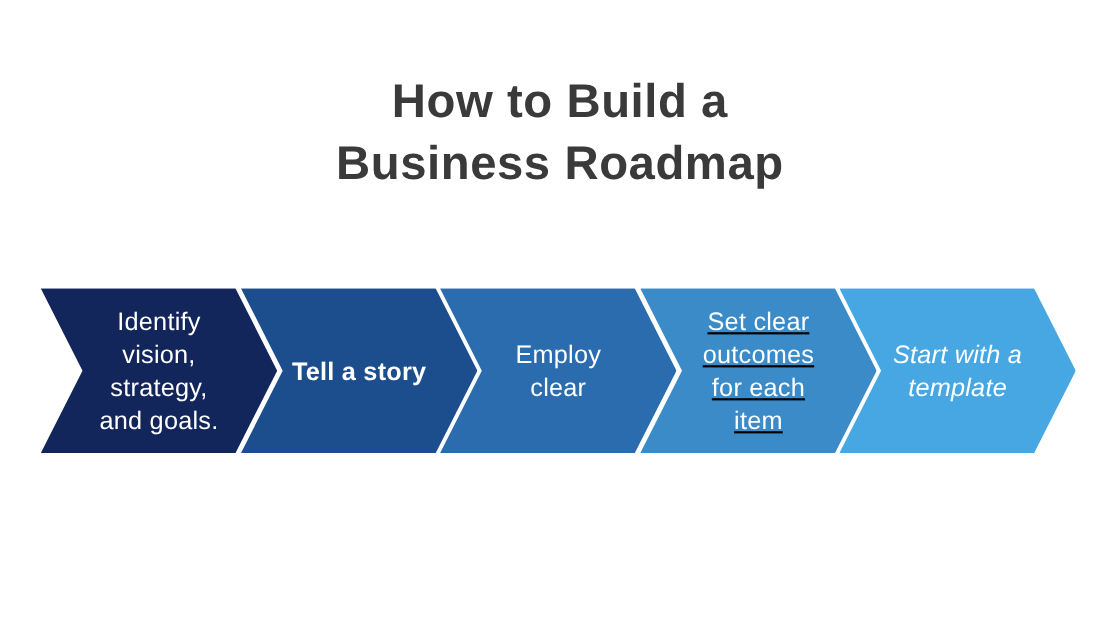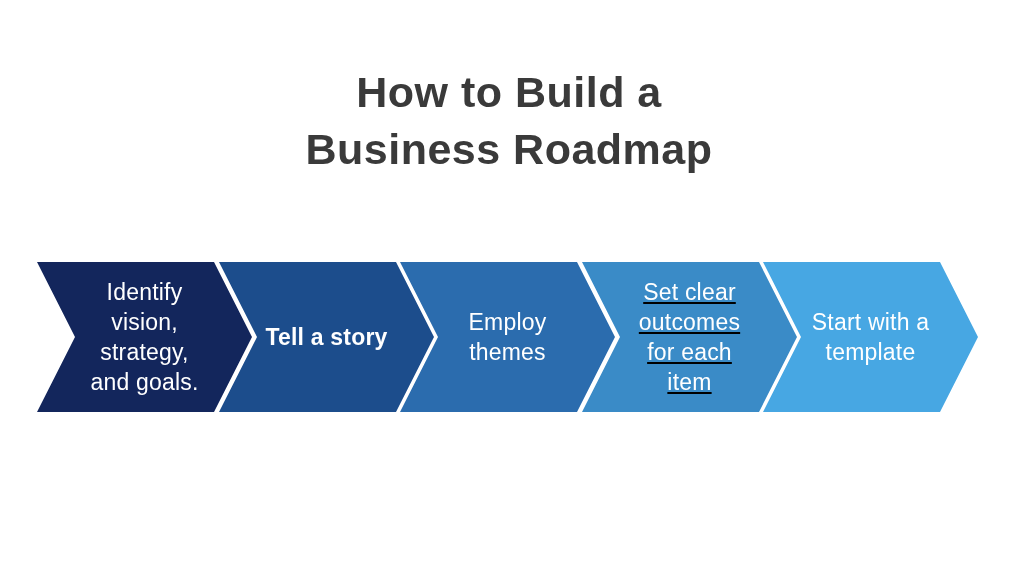--- a/index.html
+++ b/index.html
@@ -44,21 +44,21 @@
     clip-path: polygon(0 0, calc(100% - 38px) 0, 100% 50%, calc(100% - 38px) 100%, 0 100%, 38px 50%);
     display: flex;
     align-items: center;
     justify-content: center;
   }
 
   .chevron-1 { left: 37px; }
   .chevron-2 { left: 219px; font-weight: bold; }
   .chevron-3 { left: 400px; }
   .chevron-4 { left: 582px; }
-  .chevron-5 { left: 763px; }
+  .chevron-5 { left: 763px; font-style: italic; }
 
   .chevron-label {
     color: #ffffff;
     font-size: 23px;
     line-height: 30px;
     text-align: center;
     white-space: pre-line;
     letter-spacing: 0.2px;
   }
 </style>
@@ -78,21 +78,21 @@
 strategy,
 and goals.</span>
     </div>
 
     <div class="chevron chevron-2" style="background-color: rgb(28, 77, 140);">
       <span class="chevron-label">Tell a story</span>
     </div>
 
     <div class="chevron chevron-3" style="background-color: rgb(43, 108, 174);">
       <span class="chevron-label">Employ
-themes</span>
+clear</span>
     </div>
 
     <div class="chevron chevron-4" style="background-color: rgb(58, 139, 199); text-decoration: underline;">
       <span class="chevron-label">Set clear
 outcomes
 for each
 item</span>
     </div>
 
     <div class="chevron chevron-5" style="background-color: rgb(71, 167, 227);">

